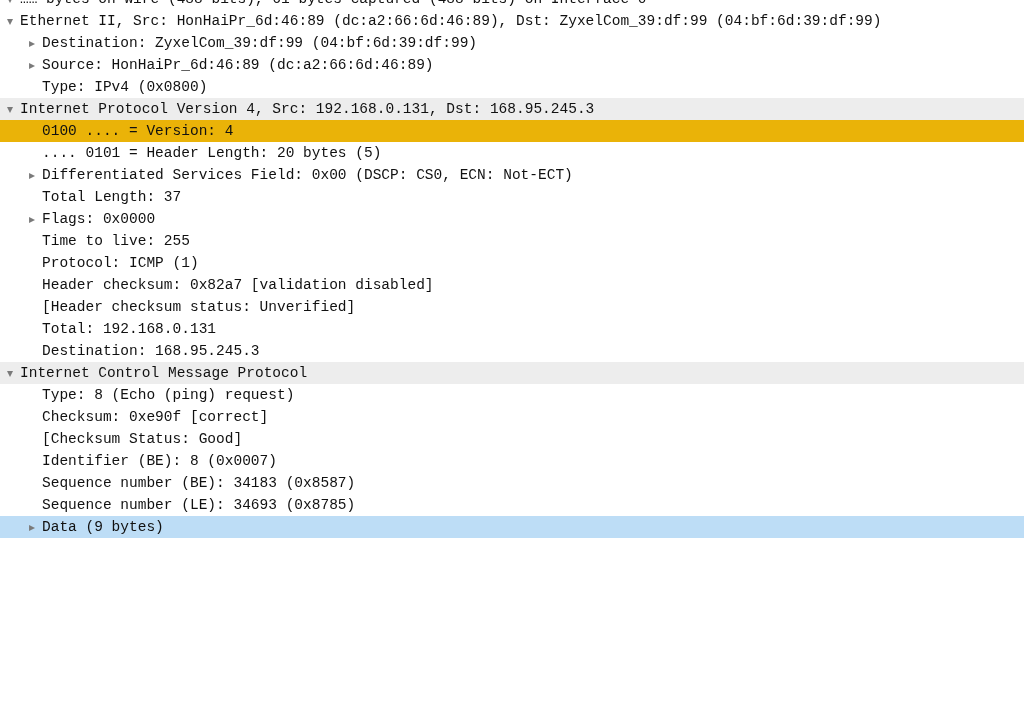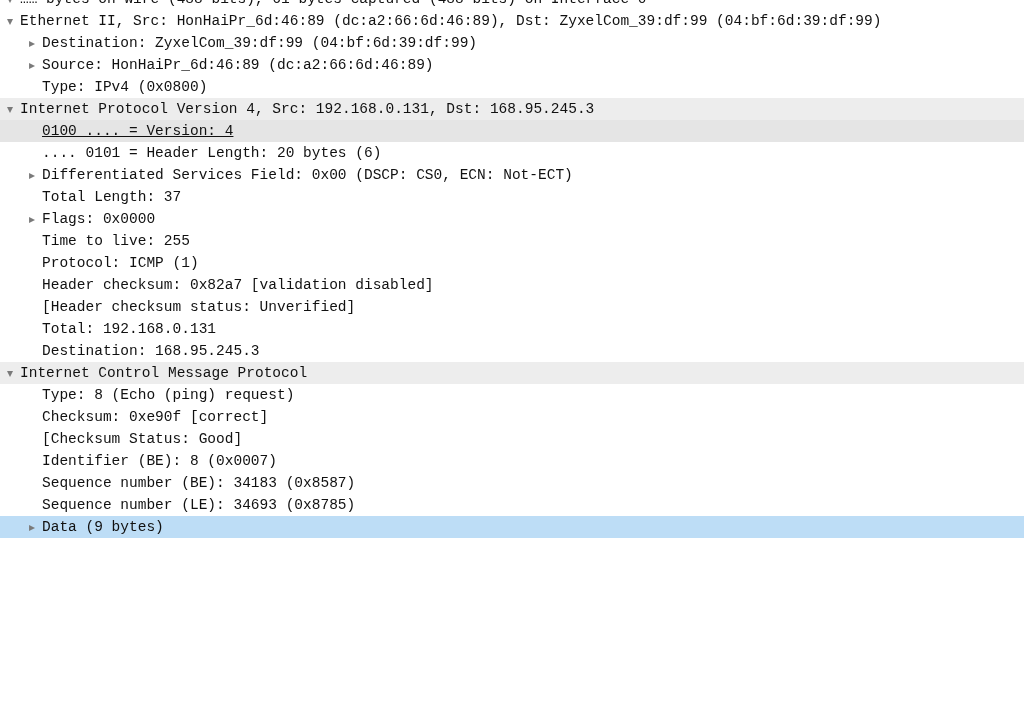--- a/index.html
+++ b/index.html
@@ -25,21 +25,21 @@
     color: #7a7a7a;
     font-family: Arial, sans-serif;
     font-size: 12px;
     user-select: none;
     flex: 0 0 20px;
   }
   .toggle.blank { visibility: hidden; }
   .lvl0 { padding-left: 0px; }
   .lvl1 { padding-left: 22px; }
   .header-row { background: #ededed; }
-  .highlight-light { background: #e5e5e5; text-decoration: underline; }
+  .highlight-light { background: #eab308; }
   .highlight-med  { background: #bdddf6; }
   .txt { }
   .link { color: #1a4bc7; text-decoration: underline; }
   .cutoff-top {
     height: 10px;
     overflow: hidden;
     position: relative;
   }
   .cutoff-top .inner {
     position: absolute;
@@ -82,21 +82,21 @@
   <div class="row lvl0 header-row">
     <span class="toggle">▾</span>
     <span class="txt">Internet Protocol Version 4, Src: 192.168.0.131, Dst: 168.95.245.3</span>
   </div>
   <div class="row lvl1 highlight-light">
     <span class="toggle blank">·</span>
     <span class="txt">0100 .... = Version: 4</span>
   </div>
   <div class="row lvl1">
     <span class="toggle blank">·</span>
-    <span class="txt">.... 0101 = Header Length: 20 bytes (6)</span>
+    <span class="txt">.... 0101 = Header Length: 20 bytes (5)</span>
   </div>
   <div class="row lvl1">
     <span class="toggle">▸</span>
     <span class="txt">Differentiated Services Field: 0x00 (DSCP: CS0, ECN: Not-ECT)</span>
   </div>
   <div class="row lvl1">
     <span class="toggle blank">·</span>
     <span class="txt">Total Length: 37</span>
   </div>
   <div class="row lvl1">

